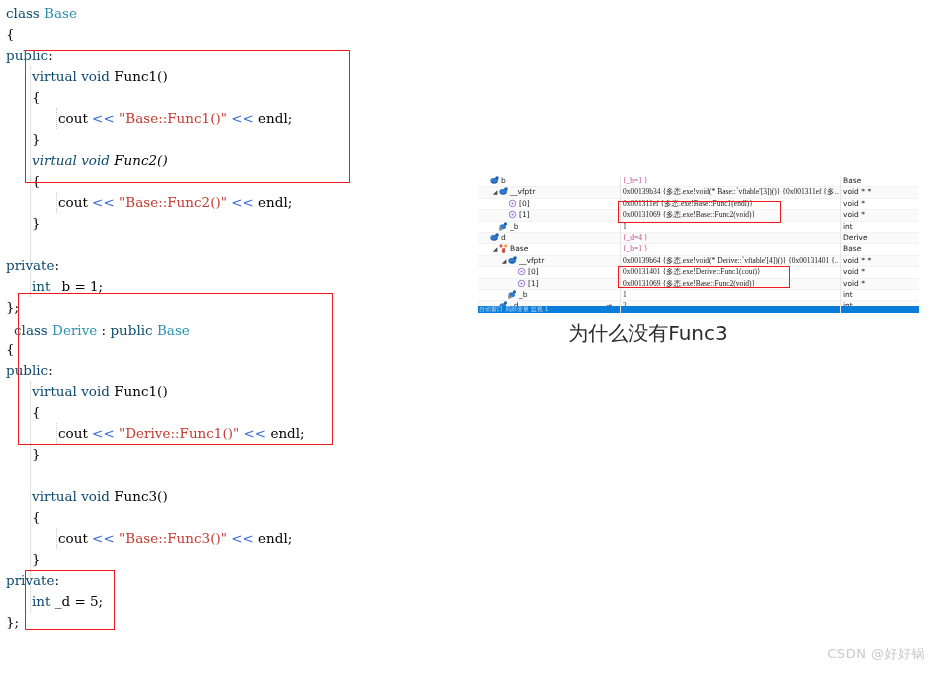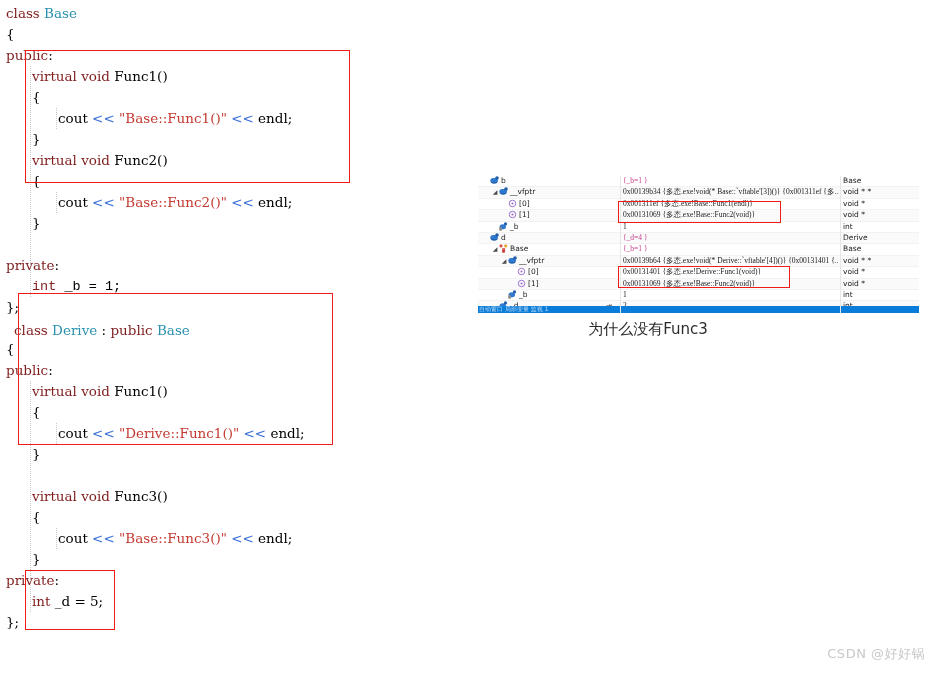--- a/index.html
+++ b/index.html
@@ -21,21 +21,21 @@
   }
   .code-line {
     position: relative;
     height: 21px;
     line-height: 21px;
     font-family: "DejaVu Serif", "Liberation Serif", serif;
     font-size: 13.5px;
     white-space: pre;
     color: #000000;
   }
-  .tok-kw   { color: #7f1d1d; text-align: center; }
+  .tok-kw   { color: #0c4a6e; text-align: center; }
   .tok-type { color: #2b91af; }
   .tok-str  { color: #c43a31; }
   .tok-op   { color: #3a6fd8; }
   .tok-plain{ color: #000000; }
 
   
   .guide {
     position: absolute;
     width: 1px;
     border-left: 1px dotted #c8c8c8;
@@ -142,21 +142,21 @@
     white-space: nowrap;
   }
 
   
   .caption {
     position: absolute;
     left: 478px; top: 320px;
     width: 340px;
     text-align: center;
     font-family: "DejaVu Sans", "Liberation Sans", sans-serif;
-    font-size: 15px;
+    font-size: 20px;
     color: #2b2b2b;
   }
 
   
   .watermark {
     position: absolute;
     right: 12px; bottom: 14px;
     font-family: "DejaVu Sans", "Liberation Sans", sans-serif;
     font-size: 13px;
     color: #c9c9c9;
@@ -177,27 +177,27 @@
       <div class="guide" style="left: 56px; top: 528px; height: 21px;"></div>
     </div>
   <div id="code-lines">
       <div class="code-line" style="position: absolute; left: 6px; top: 3px;"><span class="tok-kw">class </span><span class="tok-type">Base</span></div>
       <div class="code-line" style="position: absolute; left: 6px; top: 24px;"><span class="tok-plain">{</span></div>
       <div class="code-line" style="position: absolute; left: 6px; top: 45px;"><span class="tok-kw">public</span><span class="tok-plain">:</span></div>
       <div class="code-line" style="position: absolute; left: 32px; top: 66px;"><span class="tok-kw">virtual</span><span class="tok-plain"> </span><span class="tok-kw">void</span><span class="tok-plain"> </span><span class="tok-plain">Func1()</span></div>
       <div class="code-line" style="position: absolute; left: 32px; top: 87px;"><span class="tok-plain">{</span></div>
       <div class="code-line" style="position: absolute; left: 58px; top: 108px;"><span class="tok-plain">cout</span><span class="tok-plain"> </span><span class="tok-op">&lt;&lt;</span><span class="tok-plain"> </span><span class="tok-str">"Base::Func1()"</span><span class="tok-plain"> </span><span class="tok-op">&lt;&lt;</span><span class="tok-plain"> endl;</span></div>
       <div class="code-line" style="position: absolute; left: 32px; top: 129px;"><span class="tok-plain">}</span></div>
-      <div class="code-line" style="position: absolute; left: 32px; top: 150px;"><span class="tok-kw">virtual</span><span class="tok-plain"> </span><span class="tok-kw">void</span><span class="tok-plain"> </span><span class="tok-plain">Func2()</span></div>
+      <div class="code-line" style="position: absolute; left: 32px; top: 150px; font-style: italic;"><span class="tok-kw">virtual</span><span class="tok-plain"> </span><span class="tok-kw">void</span><span class="tok-plain"> </span><span class="tok-plain">Func2()</span></div>
       <div class="code-line" style="position: absolute; left: 32px; top: 171px;"><span class="tok-plain">{</span></div>
       <div class="code-line" style="position: absolute; left: 58px; top: 192px;"><span class="tok-plain">cout</span><span class="tok-plain"> </span><span class="tok-op">&lt;&lt;</span><span class="tok-plain"> </span><span class="tok-str">"Base::Func2()"</span><span class="tok-plain"> </span><span class="tok-op">&lt;&lt;</span><span class="tok-plain"> endl;</span></div>
       <div class="code-line" style="position: absolute; left: 32px; top: 213px;"><span class="tok-plain">}</span></div>
       <div class="code-line" style="position: absolute; left: 6px; top: 234px;"></div>
       <div class="code-line" style="position: absolute; left: 6px; top: 255px;"><span class="tok-kw">private</span><span class="tok-plain">:</span></div>
-      <div class="code-line" style="position: absolute; left: 32px; top: 276px; font-family: Liberation Mono, monospace;"><span class="tok-kw">int</span><span class="tok-plain"> _b = 1;</span></div>
+      <div class="code-line" style="position: absolute; left: 32px; top: 276px;"><span class="tok-kw">int</span><span class="tok-plain"> _b = 1;</span></div>
       <div class="code-line" style="position: absolute; left: 6px; top: 297px;"><span class="tok-plain">};</span></div>
       <div class="code-line" style="position: absolute; left: 6px; top: 320px; margin-left: 8px;"><span class="tok-kw">class </span><span class="tok-type">Derive</span><span class="tok-plain"> : </span><span class="tok-kw">public</span><span class="tok-plain"> </span><span class="tok-type">Base</span></div>
       <div class="code-line" style="position: absolute; left: 6px; top: 339px;"><span class="tok-plain">{</span></div>
       <div class="code-line" style="position: absolute; left: 6px; top: 360px;"><span class="tok-kw">public</span><span class="tok-plain">:</span></div>
       <div class="code-line" style="position: absolute; left: 32px; top: 381px;"><span class="tok-kw">virtual</span><span class="tok-plain"> </span><span class="tok-kw">void</span><span class="tok-plain"> </span><span class="tok-plain">Func1()</span></div>
       <div class="code-line" style="position: absolute; left: 32px; top: 402px;"><span class="tok-plain">{</span></div>
       <div class="code-line" style="position: absolute; left: 58px; top: 423px;"><span class="tok-plain">cout</span><span class="tok-plain"> </span><span class="tok-op">&lt;&lt;</span><span class="tok-plain"> </span><span class="tok-str">"Derive::Func1()"</span><span class="tok-plain"> </span><span class="tok-op">&lt;&lt;</span><span class="tok-plain"> endl;</span></div>
       <div class="code-line" style="position: absolute; left: 32px; top: 444px;"><span class="tok-plain">}</span></div>
       <div class="code-line" style="position: absolute; left: 6px; top: 465px;"></div>
       <div class="code-line" style="position: absolute; left: 32px; top: 486px;"><span class="tok-kw">virtual</span><span class="tok-plain"> </span><span class="tok-kw">void</span><span class="tok-plain"> </span><span class="tok-plain">Func3()</span></div>
@@ -295,21 +295,21 @@
               <circle cx="7.8" cy="2.2" r="2.0" fill="#1f5fa8"></circle>
             </svg></span><span class="name-text">__vfptr</span></div>
         <div class="col-value"><span class="val-text">0x00139b64 {多态.exe!void(* Derive::`vftable'[4])()} {0x00131401 {...</span></div>
         <div class="col-type"><span class="type-text">void * *</span></div>
       </div>
       <div class="watch-row" style="height: 10.4px;">
         <div class="col-name"><span class="expander" style="margin-left: 31px;"></span><span class="wicon"><svg viewBox="0 0 10 10" width="9" height="9">
               <circle cx="5" cy="5" r="3.6" fill="none" stroke="#9b6fd0" stroke-width="1.1"></circle>
               <circle cx="5" cy="5" r="1.2" fill="#9b6fd0"></circle>
             </svg></span><span class="name-text">[0]</span></div>
-        <div class="col-value"><span class="val-text">0x00131401 {多态.exe!Derive::Func1(void)}</span></div>
+        <div class="col-value"><span class="val-text">0x00131401 {多态.exe!Derive::Func1(cout)}</span></div>
         <div class="col-type"><span class="type-text">void *</span></div>
       </div>
       <div class="watch-row alt" style="height: 10.4px;">
         <div class="col-name"><span class="expander" style="margin-left: 31px;"></span><span class="wicon"><svg viewBox="0 0 10 10" width="9" height="9">
               <circle cx="5" cy="5" r="3.6" fill="none" stroke="#9b6fd0" stroke-width="1.1"></circle>
               <circle cx="5" cy="5" r="1.2" fill="#9b6fd0"></circle>
             </svg></span><span class="name-text">[1]</span></div>
         <div class="col-value"><span class="val-text">0x00131069 {多态.exe!Base::Func2(void)}</span></div>
         <div class="col-type"><span class="type-text">void *</span></div>
       </div>

